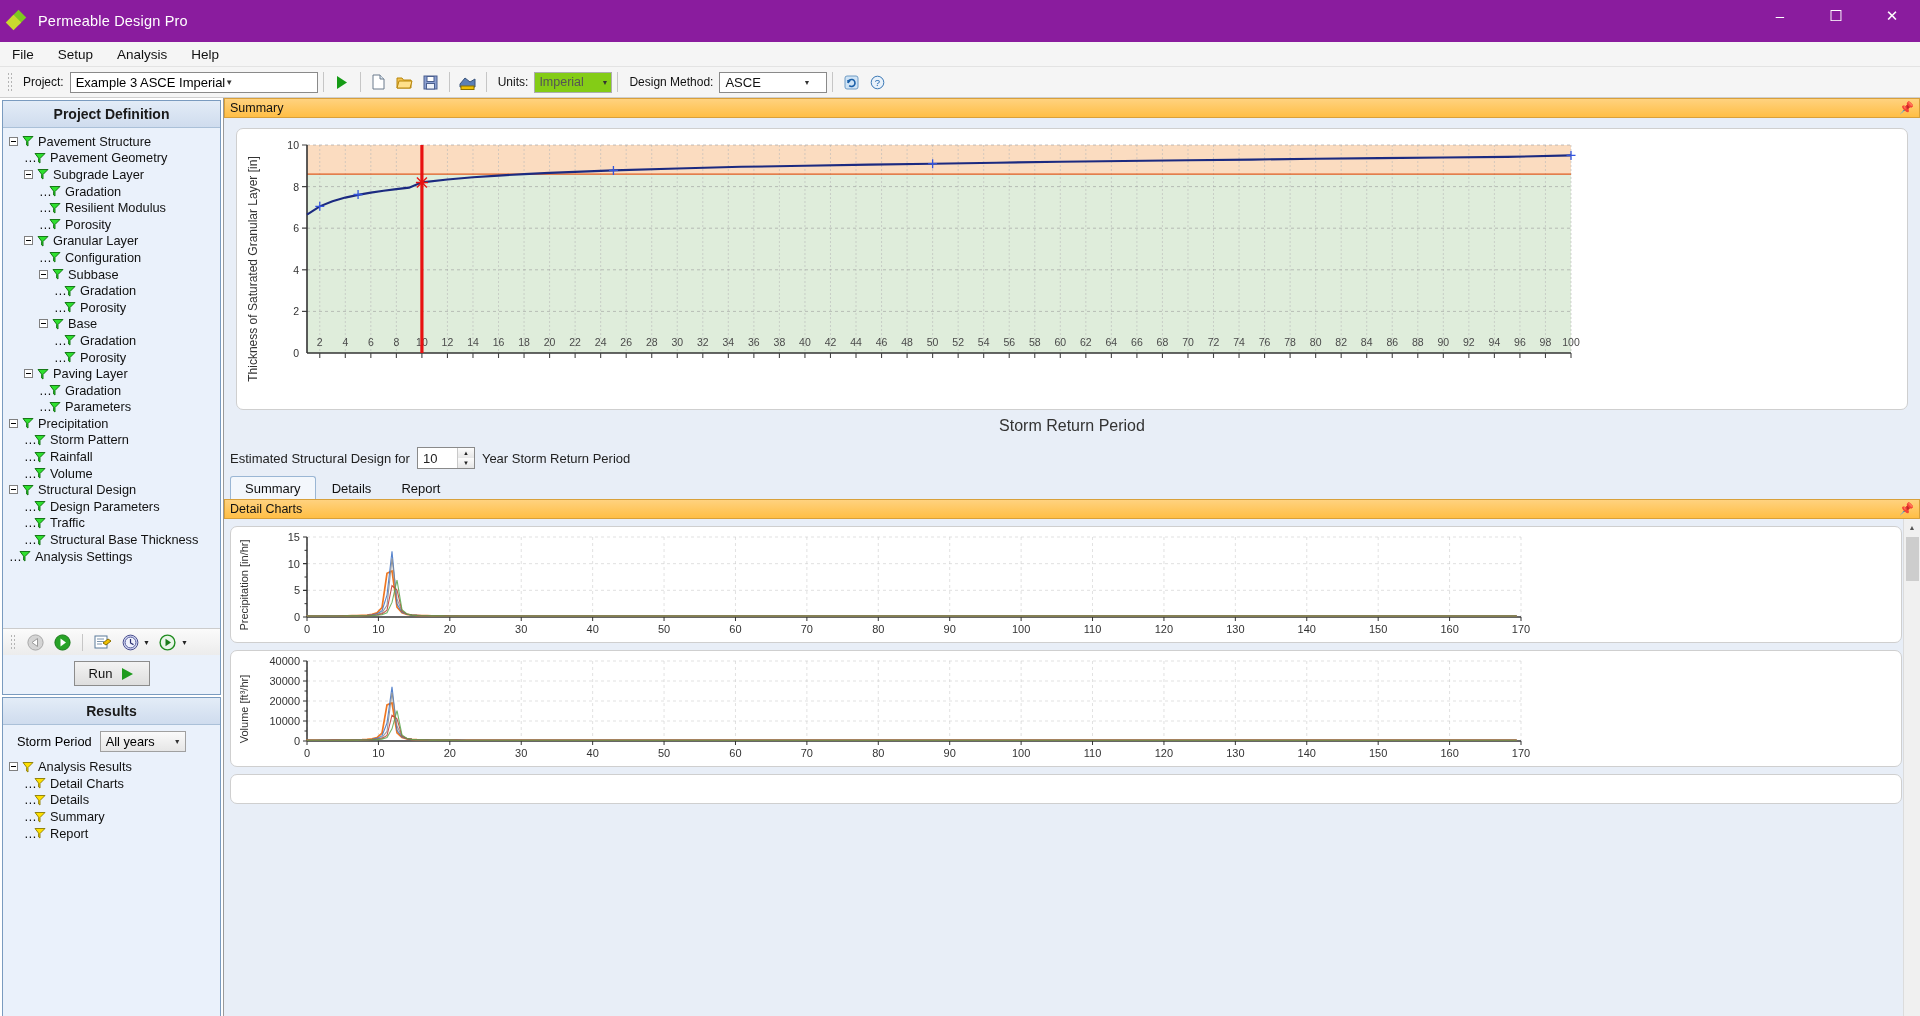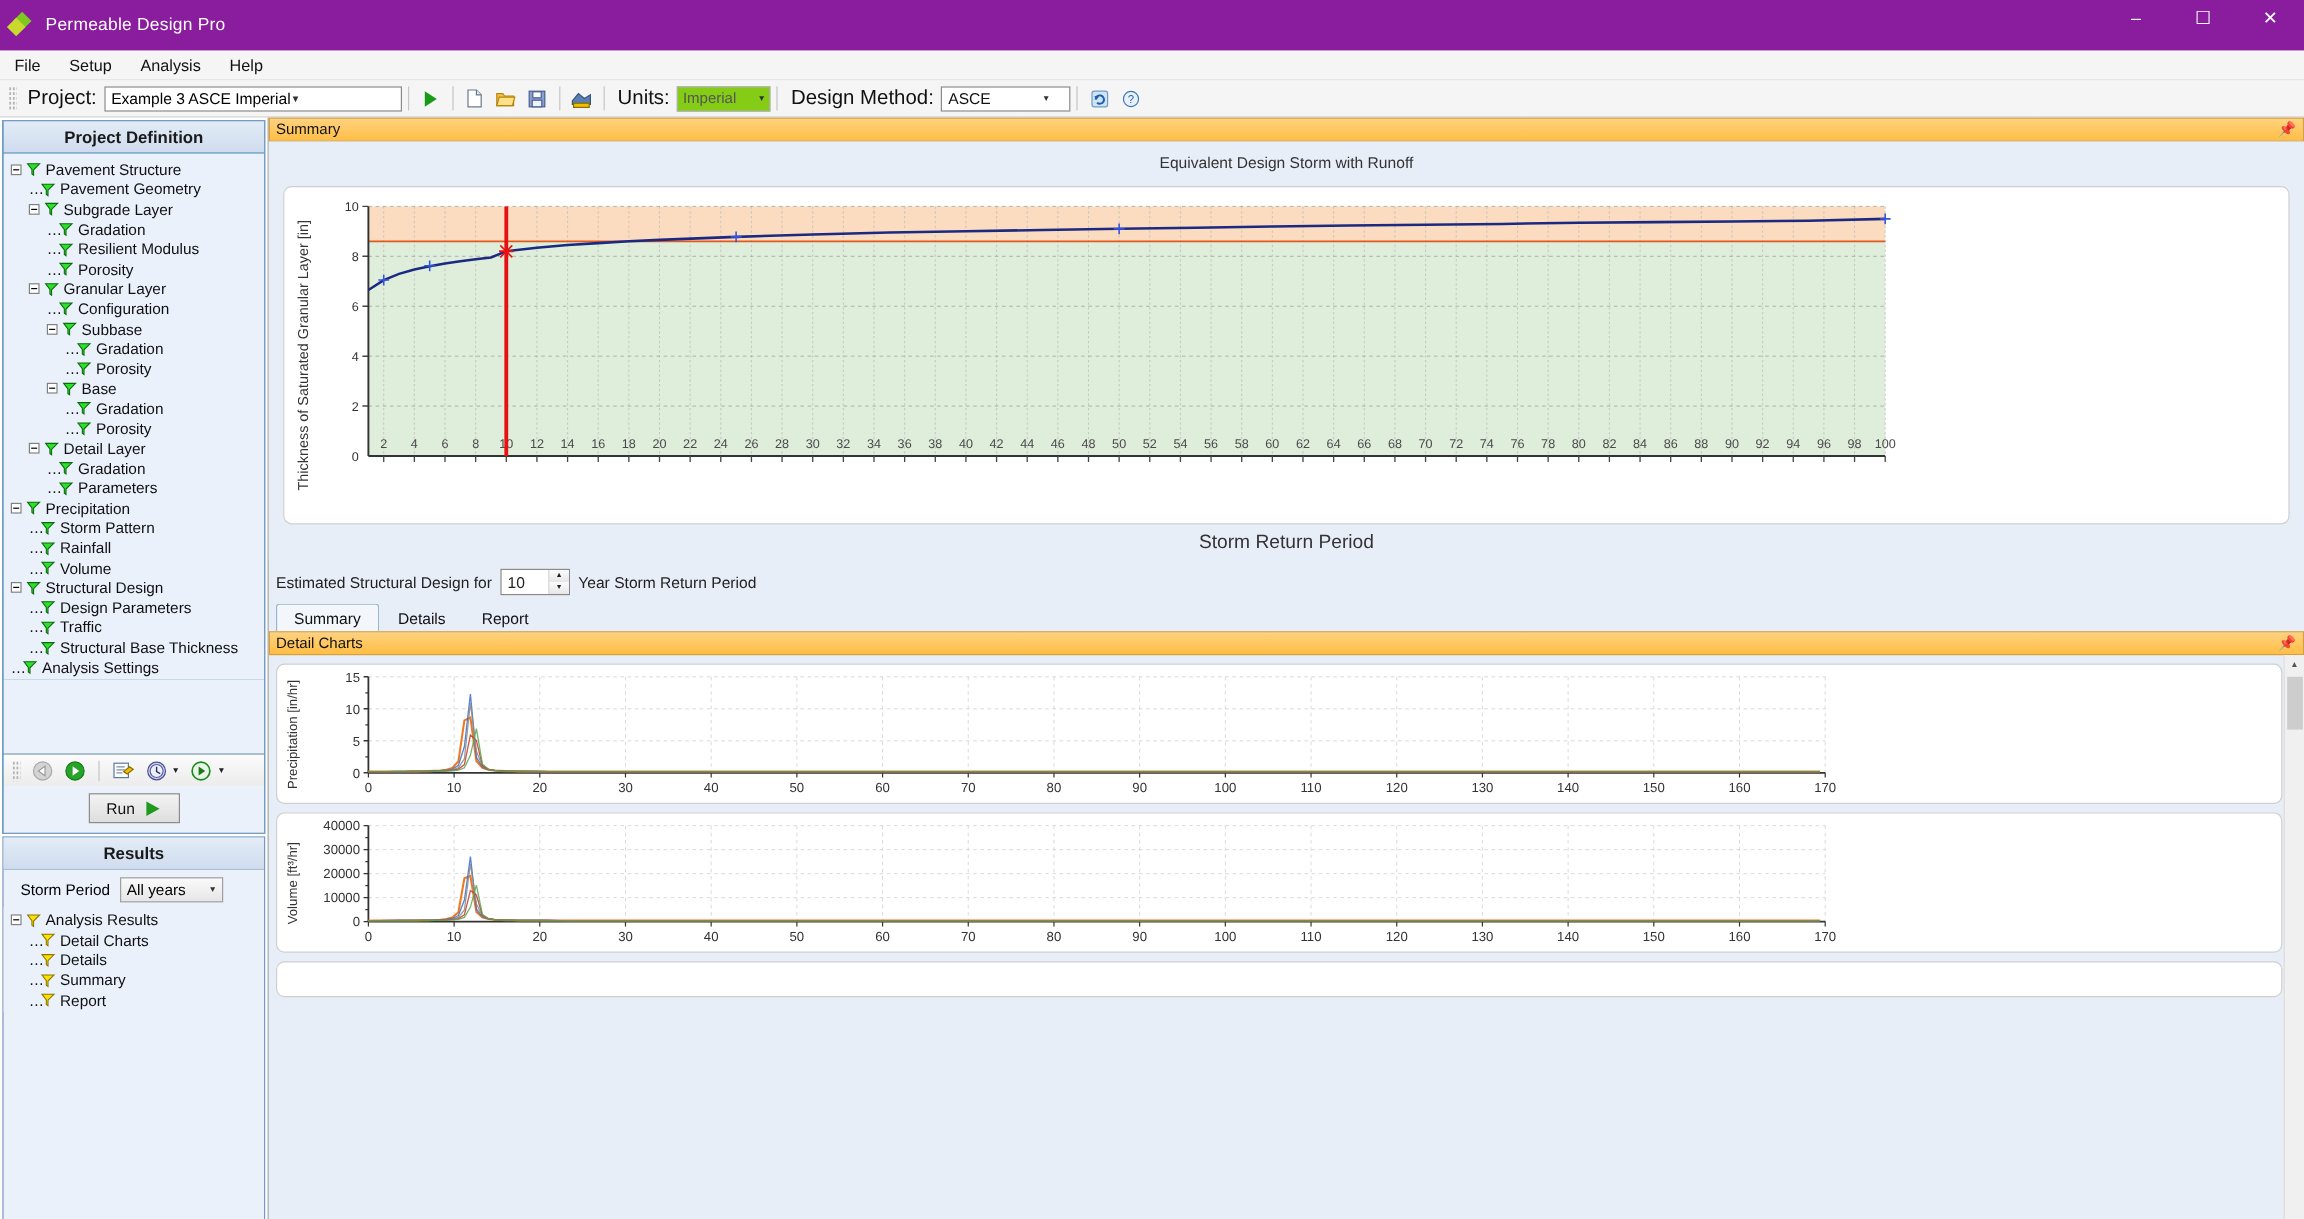--- a/index.html
+++ b/index.html
@@ -37,21 +37,21 @@
   .menuitem { padding: 3px 12px; font-size: 13.5px; color: #111; }
   
   .toolbar {
     height: 31px; background: #f5f5f5; display: flex; align-items: center;
     gap: 0px; padding-left: 4px; border-bottom: 1px solid #cfcfcf;
   }
   .grip { width: 7px; height: 20px;
     background-image: radial-gradient(#b4b4b4 40%, transparent 41%);
     background-size: 3px 4px; margin: 0 3px;
   }
-  .tb-label { font-size: 17px; color: #111; padding: 0 6px; }
+  .tb-label { font-size: 12px; color: #111; padding: 0 6px; }
   .proj-combo {
     width: 248px; height: 21px; background: #fff; border: 1px solid #8a8a8a;
     display: flex; align-items: center; 
     padding: 0 2px 0 5px; font-size: 13px;
   }
   .proj-combo .arrow { font-size: 8px; color: #333; padding-right: 3px; }
   .tb-sep { width: 1px; height: 20px; background: #c6c6c6; margin: 0 5px; }
   .tbtn { width: 26px; height: 24px; display: flex; align-items: center; justify-content: center; }
   .units-combo {
     width: 78px; height: 21px; background: #84cc16; border: 1px solid #adadad;
@@ -402,21 +402,21 @@
             <span>Porosity</span>
           </div>
           <div class="tnode">
             <span class="indent" style="width:17px"></span>
             <span class="exp"></span>
             <span class="flag">
               <svg width="13" height="12" viewBox="0 0 13 12">
                 <path d="M2 1.5 L12 1.5 L7 6.5 L7 11 L5.6 10 L5.6 6.2 Z" fill="#2ee02e" stroke="#0a6b0a" stroke-width="0.9"></path>
               </svg>
             </span>
-            <span>Detail Layer</span>
+            <span>Paving Layer</span>
           </div>
           <div class="tnode">
             <span class="indent" style="width:32px"></span>
             <span class="dash">…</span>
             <span class="flag">
               <svg width="13" height="12" viewBox="0 0 13 12">
                 <path d="M2 1.5 L12 1.5 L7 6.5 L7 11 L5.6 10 L5.6 6.2 Z" fill="#2ee02e" stroke="#0a6b0a" stroke-width="0.9"></path>
               </svg>
             </span>
             <span>Gradation</span>
@@ -636,21 +636,20 @@
   </div>
 
   <div class="content">
 
     <div class="docbar">
       <span>Summary</span>
       <span class="pin">📌</span>
     </div>
 
     <div class="summary-pane">
-      <div class="chart-title">Equivalent Design Storm with Runoff</div>
       <div class="chart-card">
         <div class="ylabel-main">Thickness of Saturated Granular Layer [in]</div>
         <svg id="main-chart" width="1300" height="260" viewBox="0 0 1300 260" style="position:absolute;left:38px;top:8px;">
             <rect x="32" y="8" width="1264" height="29.120000000000005" fill="#fbdcc0"></rect>
             <rect x="32" y="37.120000000000005" width="1264" height="178.88" fill="#dfeddb"></rect>
             <line x1="44.76767676767677" y1="8" x2="44.76767676767677" y2="216" stroke="#b9b9b9" stroke-width="0.6" stroke-dasharray="2,2"></line>
             <line x1="70.30303030303031" y1="8" x2="70.30303030303031" y2="216" stroke="#b9b9b9" stroke-width="0.6" stroke-dasharray="2,2"></line>
             <line x1="95.83838383838383" y1="8" x2="95.83838383838383" y2="216" stroke="#b9b9b9" stroke-width="0.6" stroke-dasharray="2,2"></line>
             <line x1="121.37373737373737" y1="8" x2="121.37373737373737" y2="216" stroke="#b9b9b9" stroke-width="0.6" stroke-dasharray="2,2"></line>
             <line x1="146.9090909090909" y1="8" x2="146.9090909090909" y2="216" stroke="#b9b9b9" stroke-width="0.6" stroke-dasharray="2,2"></line>

